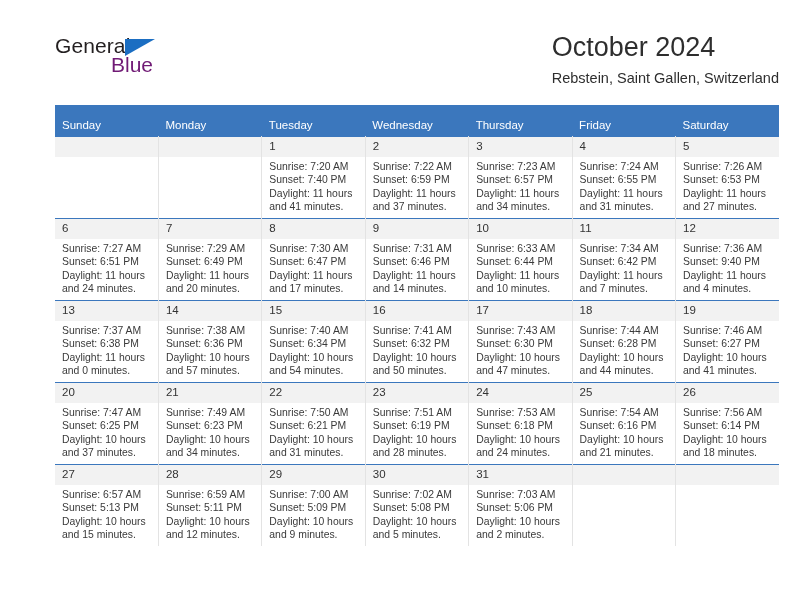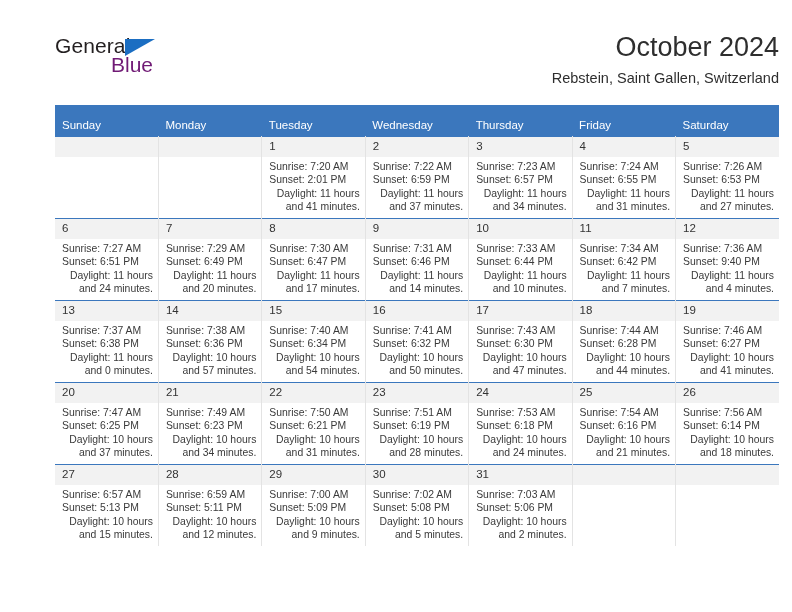--- a/index.html
+++ b/index.html
@@ -61,21 +61,21 @@
     top: 19px;
     font-size: 21px;
     color: #701a75;
     font-family: "Liberation Sans", sans-serif;
   }
 
   .titles {
     position: absolute;
     right: 0;
     top: 0;
-    text-align: right;
+    text-align: left;
   }
   .month-title {
     font-size: 27px;
     color: #2e2e2e;
     line-height: 34px;
     white-space: nowrap;
     font-weight: normal;
   }
   .location {
     font-size: 14.5px;
@@ -138,21 +138,20 @@
     padding: 3px 5px 0 7px;
     font-size: 10.4px;
     line-height: 13.3px;
     color: #3a3a3a;
   }
   .info div {
     white-space: nowrap;
   }
   .info .wrap {
     white-space: normal;
-    text-align: right;
   }
 </style>
 </head>
 <body>
 
 <div class="page">
 
   <div class="topbar">
 
     <div class="logo">
@@ -185,21 +184,21 @@
           <td class="empty">
             <span class="daynum"></span>
           </td>
           <td class="empty">
             <span class="daynum"></span>
           </td>
           <td>
             <span class="daynum">1</span>
             <div class="info">
               <div>Sunrise: 7:20 AM</div>
-              <div>Sunset: 2:01 PM</div>
+              <div>Sunset: 7:40 PM</div>
               <div class="wrap">Daylight: 11 hours and 41 minutes.</div>
             </div>
           </td>
           <td>
             <span class="daynum">2</span>
             <div class="info">
               <div>Sunrise: 7:22 AM</div>
               <div>Sunset: 6:59 PM</div>
               <div class="wrap">Daylight: 11 hours and 37 minutes.</div>
             </div>
@@ -258,21 +257,21 @@
             <span class="daynum">9</span>
             <div class="info">
               <div>Sunrise: 7:31 AM</div>
               <div>Sunset: 6:46 PM</div>
               <div class="wrap">Daylight: 11 hours and 14 minutes.</div>
             </div>
           </td>
           <td>
             <span class="daynum">10</span>
             <div class="info">
-              <div>Sunrise: 7:33 AM</div>
+              <div>Sunrise: 6:33 AM</div>
               <div>Sunset: 6:44 PM</div>
               <div class="wrap">Daylight: 11 hours and 10 minutes.</div>
             </div>
           </td>
           <td>
             <span class="daynum">11</span>
             <div class="info">
               <div>Sunrise: 7:34 AM</div>
               <div>Sunset: 6:42 PM</div>
               <div class="wrap">Daylight: 11 hours and 7 minutes.</div>

